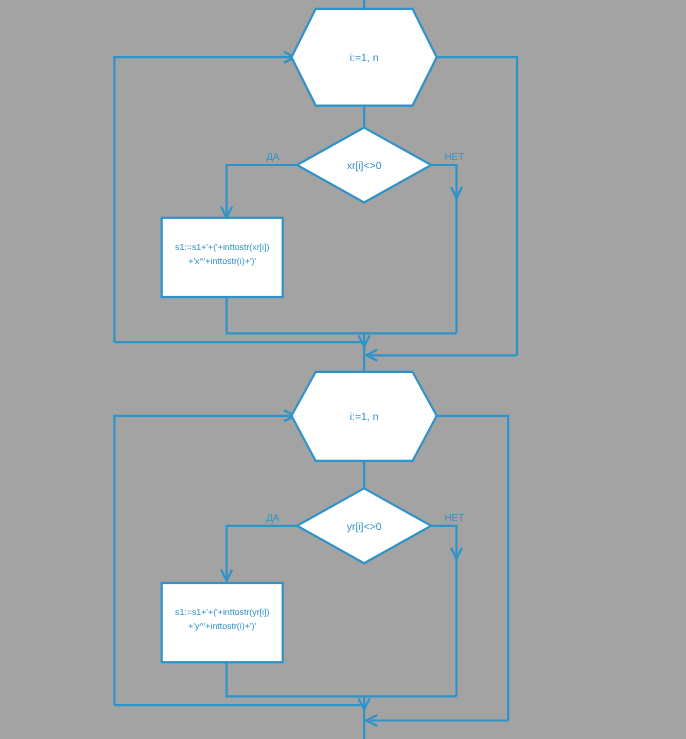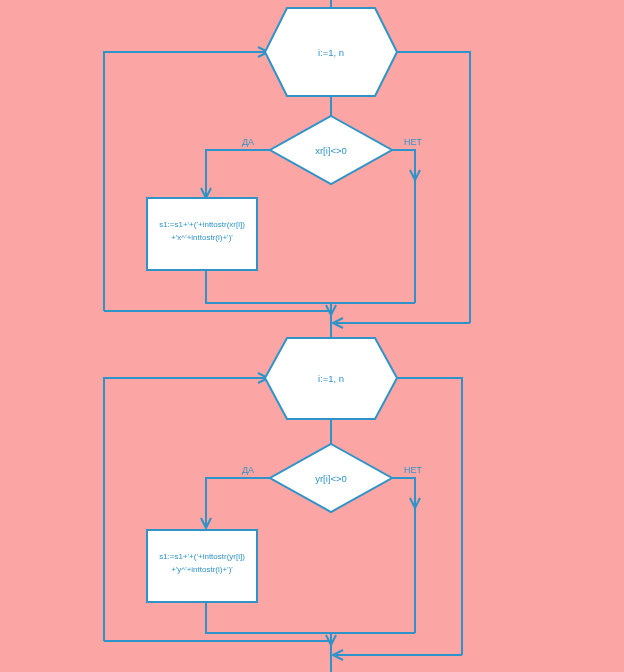--- a/index.html
+++ b/index.html
@@ -11,21 +11,21 @@
   body {
     width: 624px;
     height: 672px;
     font-family: "Liberation Sans", sans-serif;
     overflow: hidden;
   }
   #flow-root {
     position: relative;
     width: 624px;
     height: 672px;
-    background: #fca5a5;
+    background: #a3a3a3;
   }
   svg#flow-svg {
     display: block;
     width: 624px;
     height: 672px;
   }
   .shape-line {
     fill: none;
     stroke: #2e93c8;
     stroke-width: 2;

